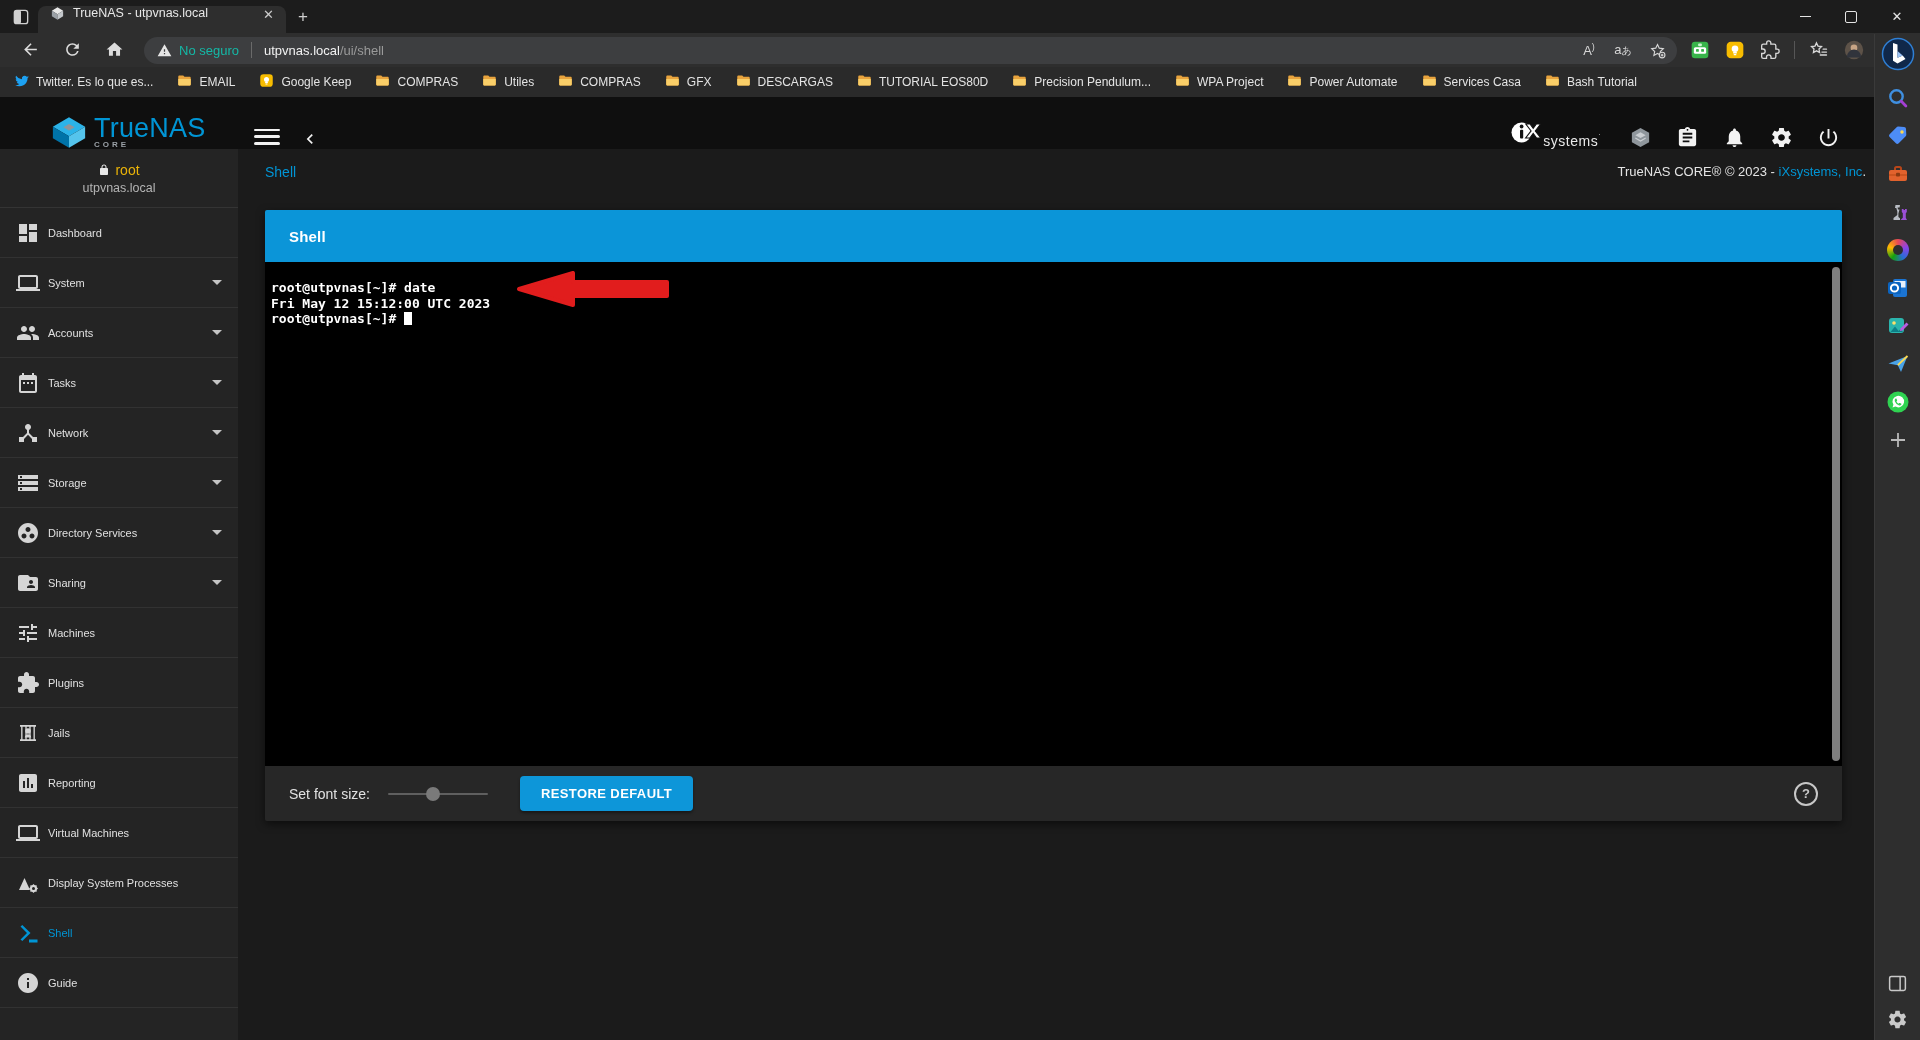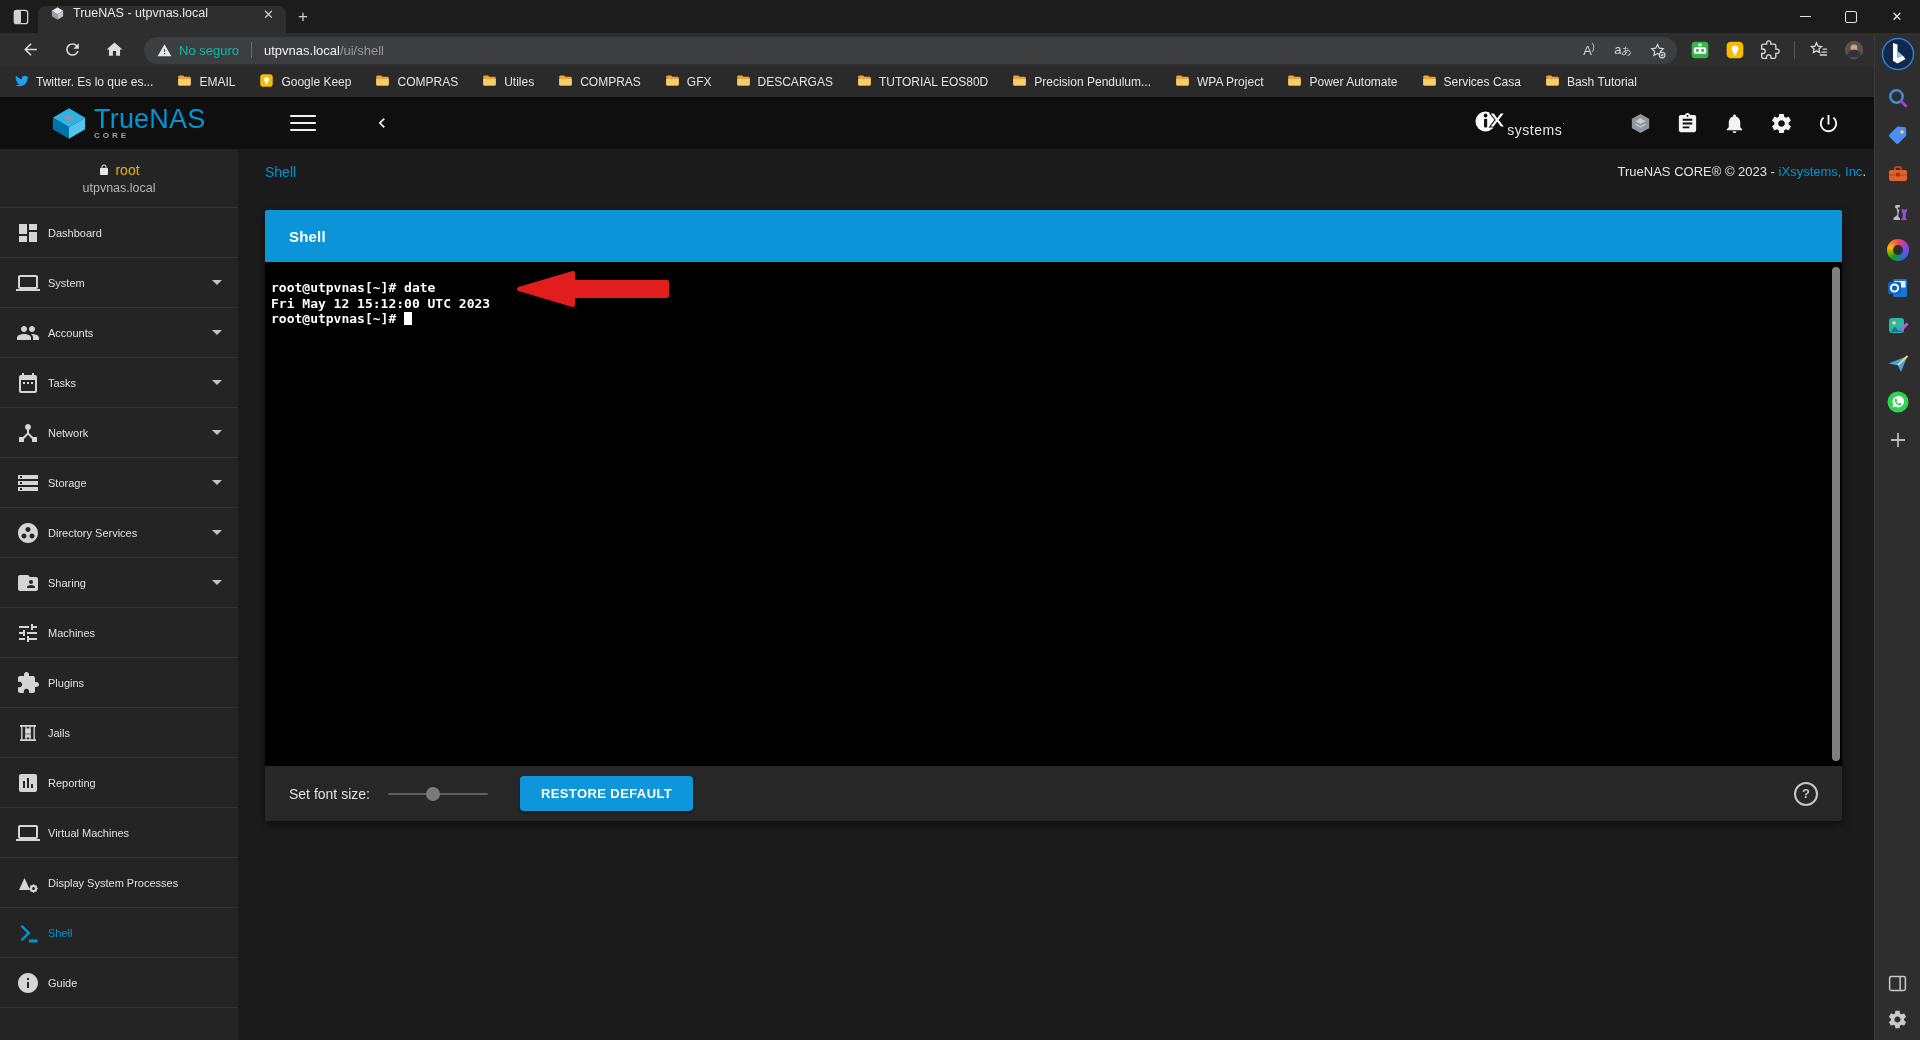--- a/index.html
+++ b/index.html
@@ -56,21 +56,21 @@
   .rail-icons{display:flex;flex-direction:column;align-items:center;gap:13px}
   .rail-icons .ic{width:25px;height:25px;display:flex;align-items:center;justify-content:center}
   .rail-icons svg{width:24px;height:24px}
   .rail-bottom{margin-top:auto;margin-bottom:10px;display:flex;flex-direction:column;align-items:center;gap:15px}
   .rail-bottom .ic svg{width:21px;height:21px}
   .m365{position:relative;display:block;width:22px;height:22px;border-radius:50%;
     background:conic-gradient(#e74856,#8e43e7,#2a6bd8,#13a10e,#ffb900,#e74856)}
   .m365>span{position:absolute;inset:6px;border-radius:50%;background:#2e2e2e}
   
   .app{position:absolute;top:97px;left:0;right:46px;bottom:0;background:#1b1b1b;}
-  .tn-header{height:52px;background:#0f0f0f;display:flex;align-items:center;gap:36px;}
+  .tn-header{height:52px;background:#0f0f0f;display:flex;align-items:flex-end;}
   .brand{width:238px;display:flex;align-items:center;padding-left:50px;box-sizing:border-box}
   .brand-logo svg{width:38px;height:33px}
   .brand-txt{margin-left:6px}
   .brand-name{font-size:27px;color:#0095d5;font-weight:500;letter-spacing:.2px;line-height:24px}
   .brand-edition{font-size:8px;color:#9aa0a6;letter-spacing:3px;font-weight:700}
   .menu-btn{margin-left:16px;width:26px;cursor:default}
   .menu-btn i{display:block;height:2.4px;background:#f2f2f2;border-radius:2px;margin:4.4px 0}
   .chev{margin-left:20px;width:20px;height:20px;color:#f2f2f2}
   .chev svg{width:20px;height:20px;fill:#f2f2f2}
   .tn-hspace{flex:1}

